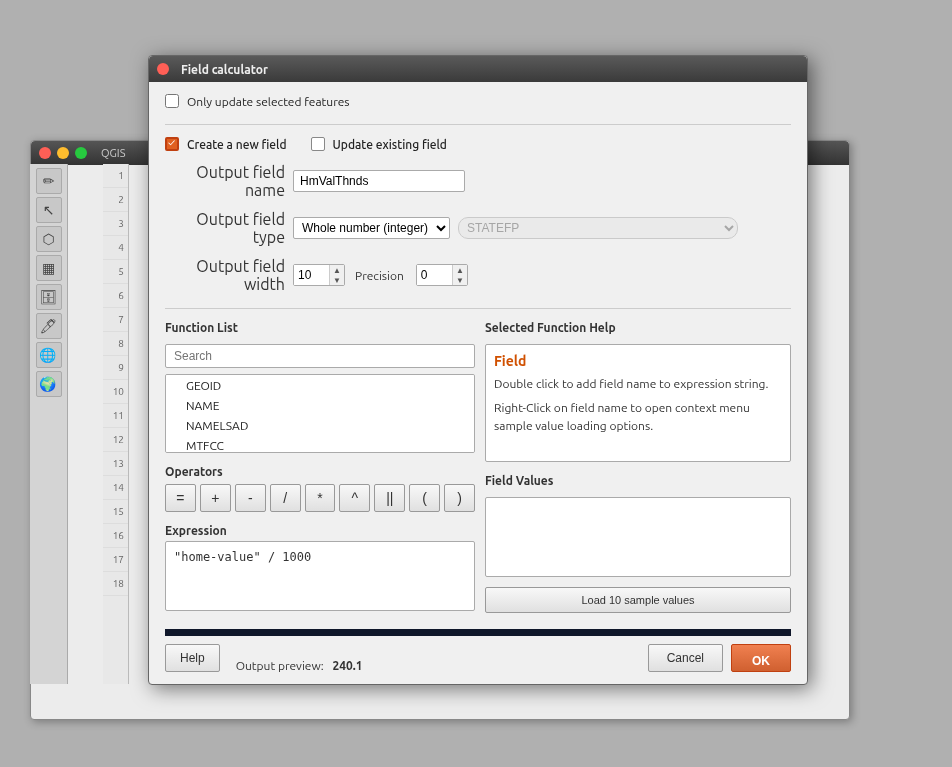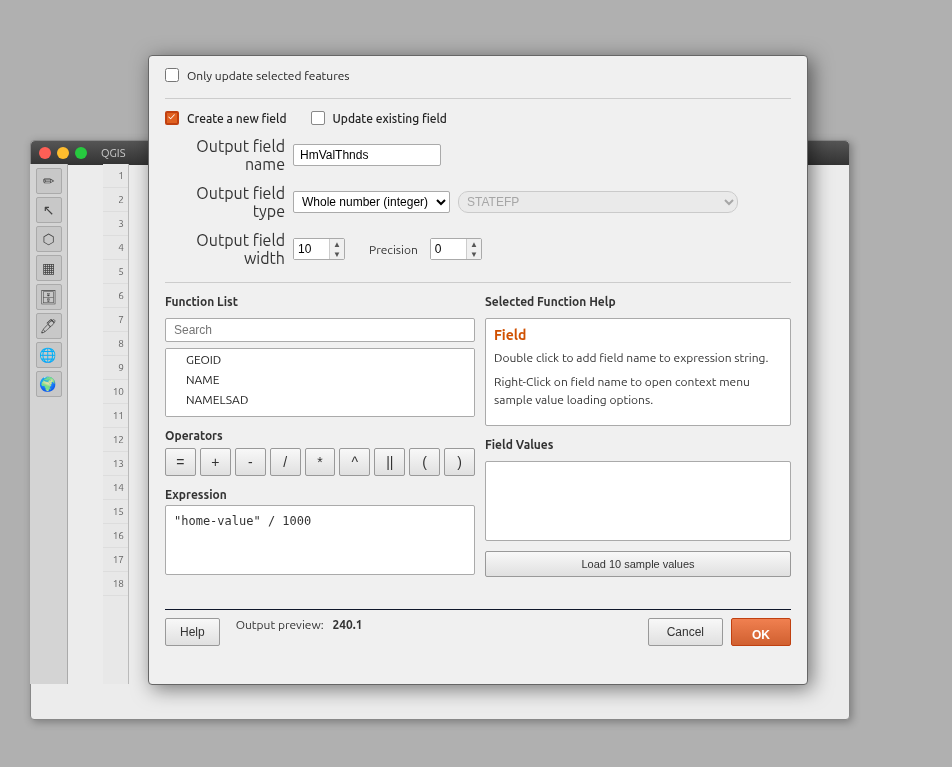--- a/index.html
+++ b/index.html
@@ -395,23 +395,23 @@
       font-family: monospace;
       background: white;
       color: #333;
       min-height: 70px;
       resize: none;
     }
 
     
     .bottom-row {
       display: flex;
-      align-items: flex-start;
-      margin-top: 24px;
-      border-top: 1px solid #0f172a;
+      align-items: flex-end;
+      margin-top: 8px;
+      border-top: 7px solid #0f172a;
       padding-top: 8px;
     }
     .output-preview {
       flex: 1;
       font-size: 12px;
       color: #333;
     }
     .preview-value { font-weight: bold; }
 
     
@@ -491,20 +491,24 @@
     <div class="row-num">12</div>
     <div class="row-num">13</div>
     <div class="row-num">14</div>
     <div class="row-num">15</div>
     <div class="row-num">16</div>
     <div class="row-num">17</div>
     <div class="row-num">18</div>
   </div>
 
 <div class="dialog">
+  <div class="dialog-titlebar">
+    <div class="bg-btn close"></div>
+    <span class="dialog-title">Field calculator</span>
+  </div>
 
   <div class="dialog-body">
 
     <div class="checkbox-row">
       <input type="checkbox" style="">
       <span class="checkbox-label">Only update selected features</span>
     </div>
 
     <hr class="divider">
 
@@ -514,21 +518,21 @@
         <span class="field-label">Create a new field</span>
       </div>
       <div class="field-option-group">
         <span class="update-checkbox"></span>
         <span class="field-label">Update existing field</span>
       </div>
     </div>
 
     <div class="form-row">
       <span class="form-label">Output field name</span>
-      <input class="form-input" type="text" style="width: 148px;" value="HmValThnds">
+      <input class="form-input" type="text" style="width: 172px;" value="HmValThnds">
     </div>
 
     <div class="form-row">
       <span class="form-label">Output field type</span>
       <select class="form-select">
         <option>Whole number (integer)</option>
       </select>
       <select class="form-select-disabled" disabled="">
         <option>STATEFP</option>
       </select>
@@ -536,21 +540,21 @@
 
     <div class="form-row">
       <span class="form-label">Output field width</span>
       <div class="spinbox">
         <input type="text" value="10" style="">
         <div class="spinbox-arrows">
           <div class="spinbox-arrow">▲</div>
           <div class="spinbox-arrow">▼</div>
         </div>
       </div>
-      <span style="font-size:12px;color:#333;margin-left:16px">Precision</span>
+      <span style="font-size:12px;color:#333;margin-left:2px">Precision</span>
       <div class="spinbox" style="margin-left:4px">
         <input type="text" value="0" style="">
         <div class="spinbox-arrows">
           <div class="spinbox-arrow">▲</div>
           <div class="spinbox-arrow">▼</div>
         </div>
       </div>
     </div>
 
     <hr class="divider">

